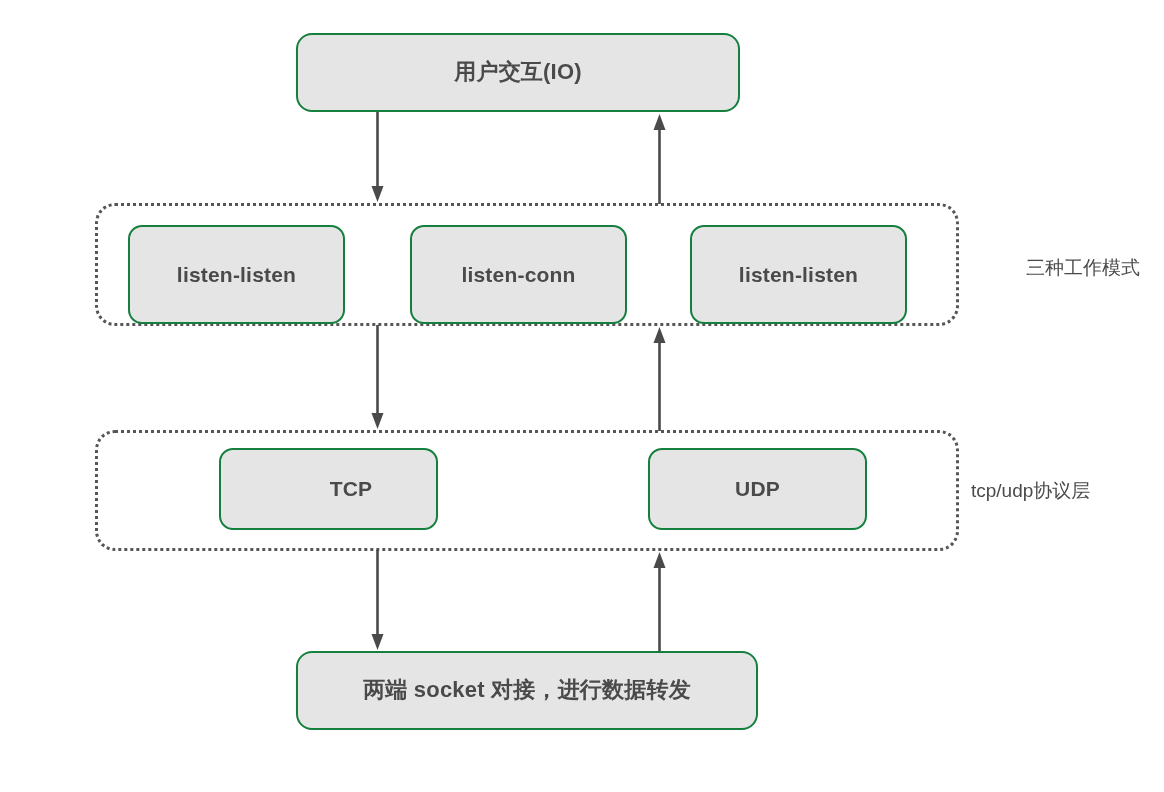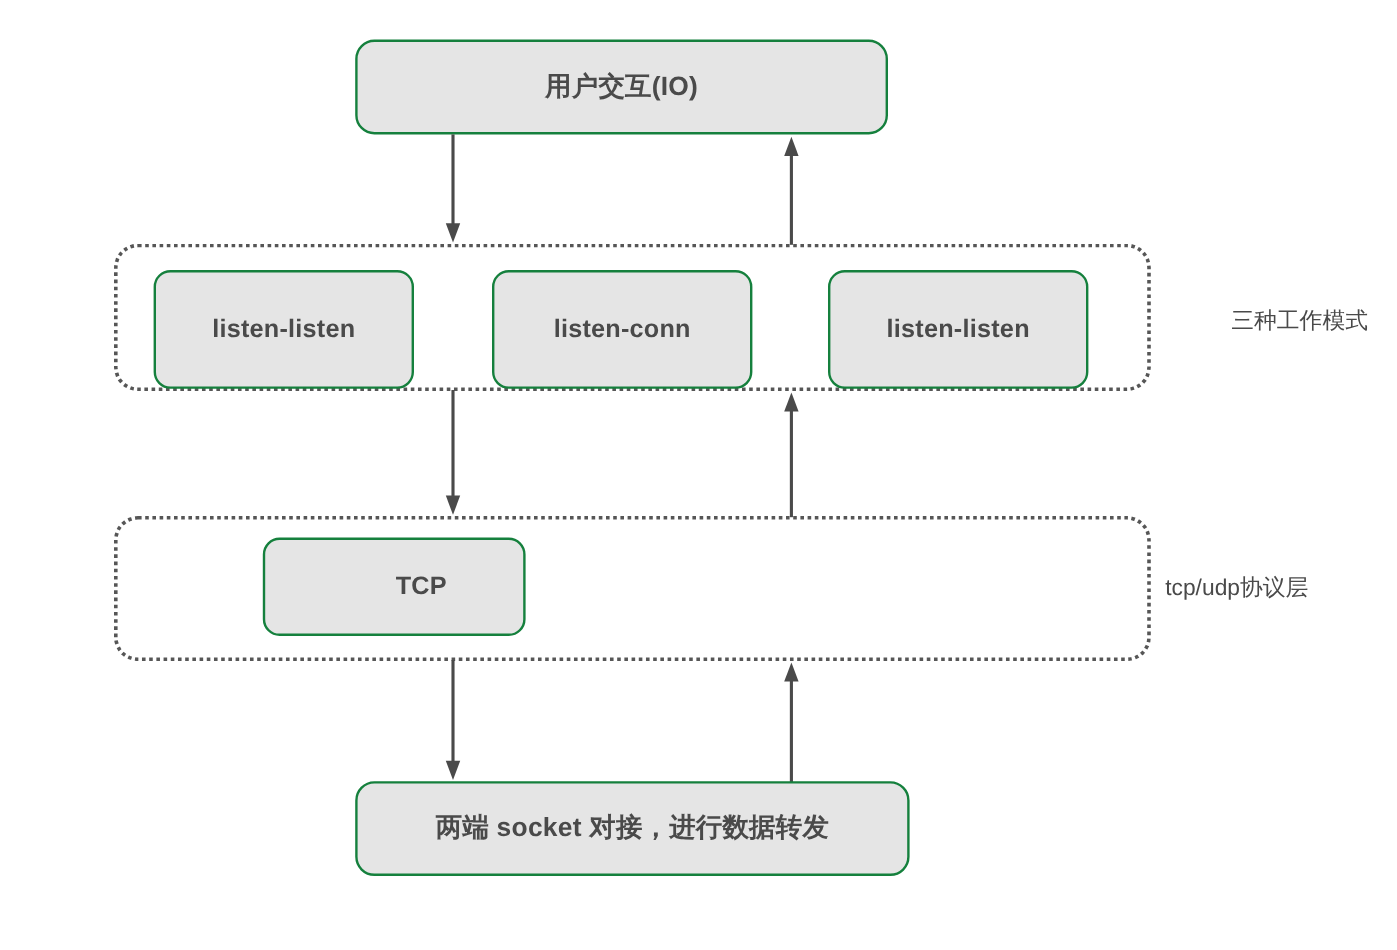--- a/index.html
+++ b/index.html
@@ -121,20 +121,23 @@
   <svg class="arrow a-2-up" viewBox="0 0 32 106">
     <line x1="15.5" y1="106" x2="15.5" y2="16" stroke="#4a4a4a" stroke-width="2.6"></line>
     <polygon points="15.5,2 9.5,18 21.5,18" fill="#4a4a4a"></polygon>
   </svg>
 
   <div class="group g-proto"></div>
 
   <div class="node n-proto n-tcp">
     <span>TCP</span>
   </div>
+  <div class="node n-proto n-udp">
+    <span>UDP</span>
+  </div>
 
   <div class="side-label lbl-proto">tcp/udp协议层</div>
 
   <svg class="arrow a-3-down" viewBox="0 0 32 102">
     <line x1="15.5" y1="0" x2="15.5" y2="86" stroke="#4a4a4a" stroke-width="2.6"></line>
     <polygon points="15.5,100 9.5,84 21.5,84" fill="#4a4a4a"></polygon>
   </svg>
   <svg class="arrow a-3-up" viewBox="0 0 32 102">
     <line x1="15.5" y1="102" x2="15.5" y2="16" stroke="#4a4a4a" stroke-width="2.6"></line>
     <polygon points="15.5,2 9.5,18 21.5,18" fill="#4a4a4a"></polygon>

